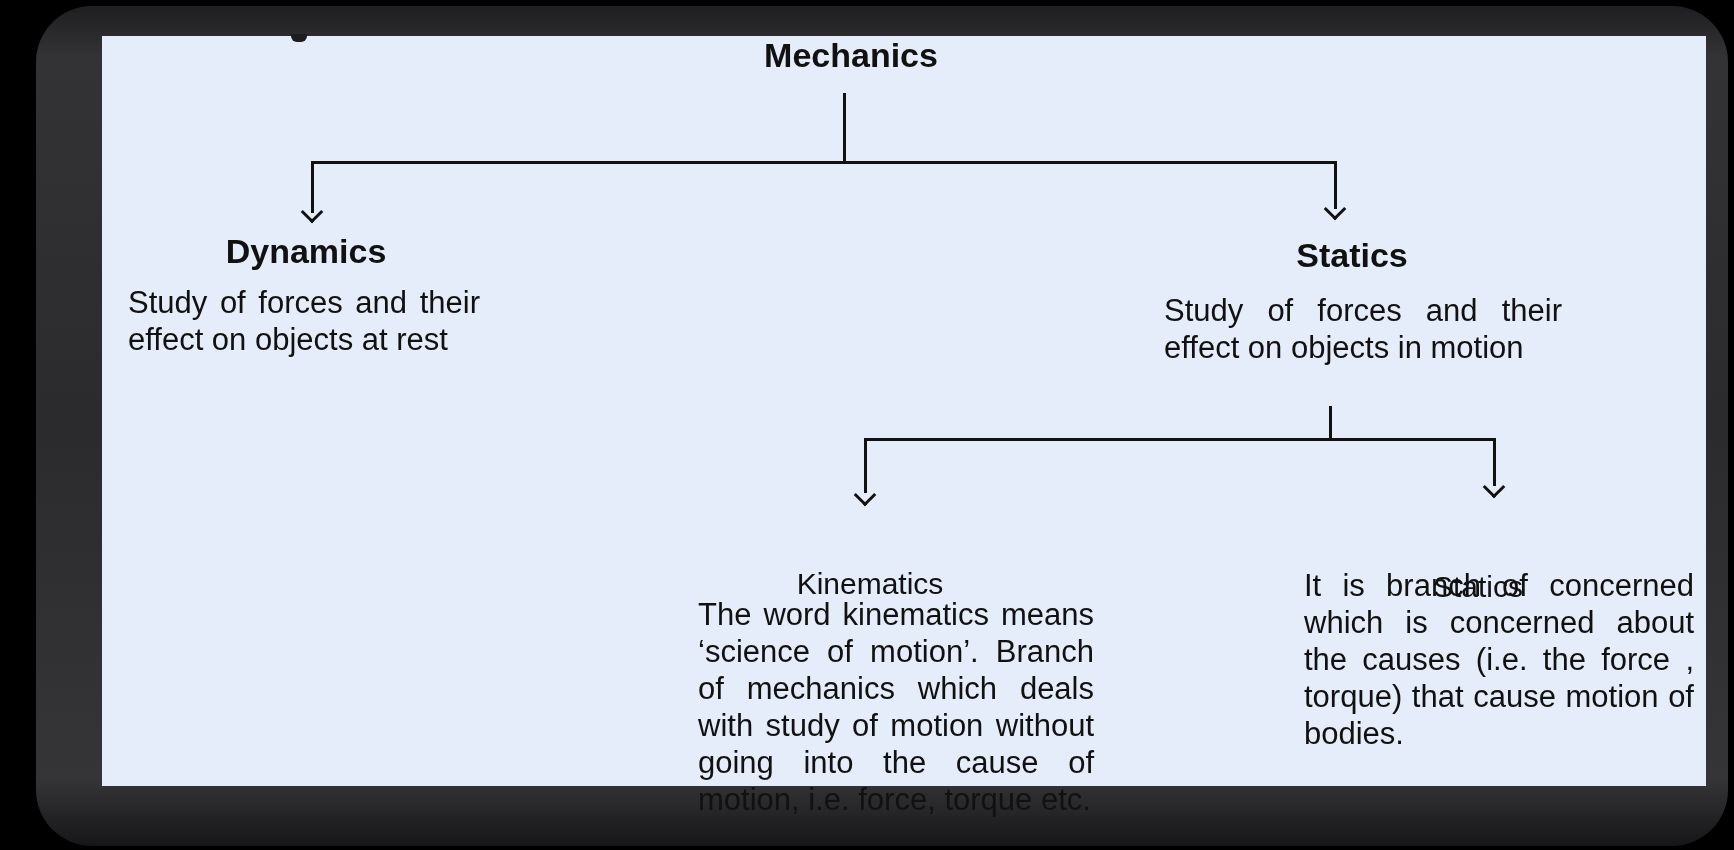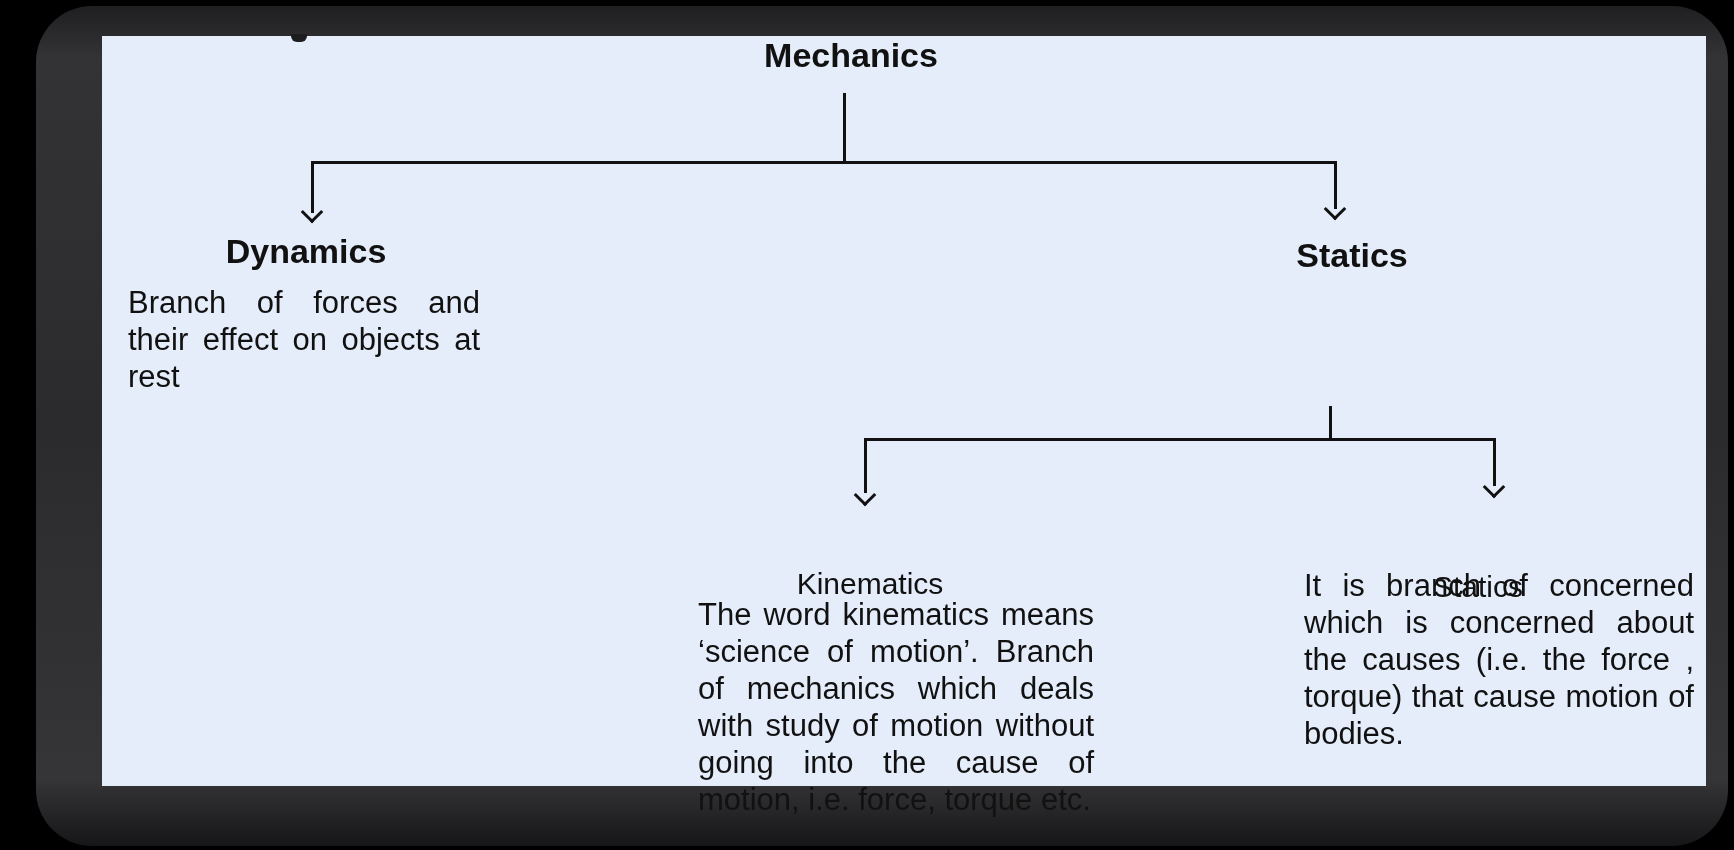--- a/index.html
+++ b/index.html
@@ -40,23 +40,24 @@
       <div class="vline" style="left:741px; top:57px; height:70px;"></div>
       <div class="hline" style="left:209px; top:125px; width:1026px;"></div>
 
       <div class="vline" style="left:209px; top:125px; height:52px;"></div>
       <div class="chev" style="left:202px; top:168px;"></div>
 
       <div class="vline" style="left:1232px; top:125px; height:48px;"></div>
       <div class="chev" style="left:1225px; top:165px;"></div>
 
       <div class="t-bold" style="left:104px; top:196px; width:200px;">Dynamics</div>
-      <div class="para" style="left:26px; top:248px; width:352px;">Branch of forces and their effect on objects at rest</div>
+      <div class="para" style="left:26px; top:248px; width:352px;">Study of forces and their effect on objects at rest</div>
 
       <div class="t-bold" style="left:1150px; top:200px; width:200px;">Statics</div>
+      <div class="para" style="left:1062px; top:256px; width:398px;">Study of forces and their effect on objects in motion</div>
 
       <div class="vline" style="left:1227px; top:370px; height:34px;"></div>
       <div class="hline" style="left:762px; top:402px; width:632px;"></div>
 
       <div class="vline" style="left:762px; top:402px; height:55px;"></div>
       <div class="chev" style="left:755px; top:451px;"></div>
 
       <div class="vline" style="left:1391px; top:402px; height:48px;"></div>
       <div class="chev" style="left:1384px; top:443px;"></div>
 

